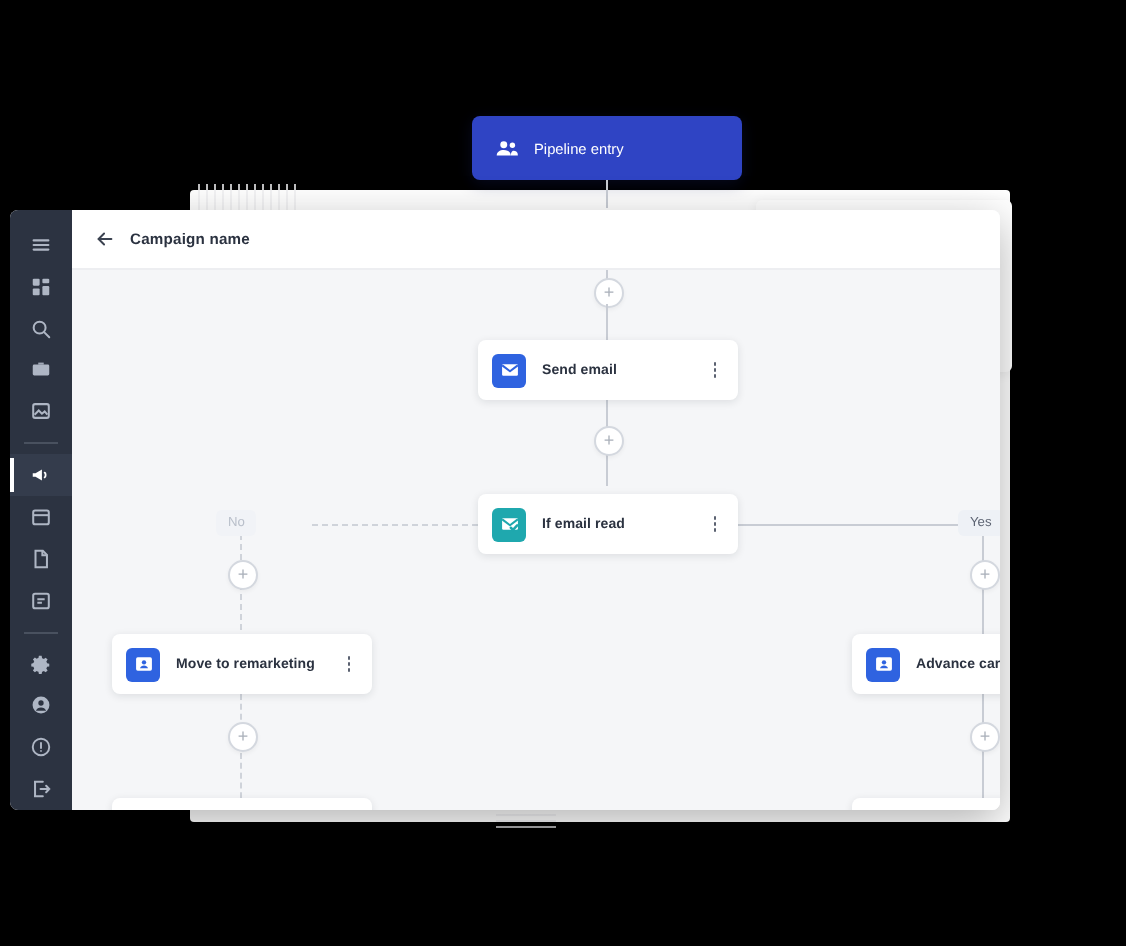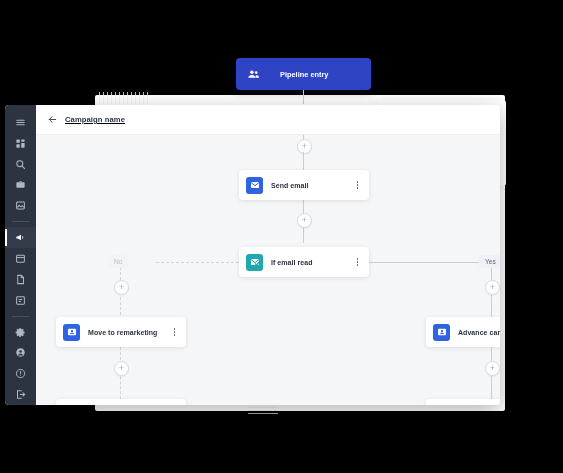--- a/index.html
+++ b/index.html
@@ -34,21 +34,21 @@
     position:absolute;left:248px;top:402px;width:30px;height:12px;
     background:repeating-linear-gradient(0deg,#eeeef1 0 1px,transparent 1px 3px);
     opacity:.7;
   }
 
   
   .app{
     position:absolute;left:5px;top:105px;width:495px;height:300px;
     border-radius:4px;overflow:hidden;
     box-shadow:0 6px 22px rgba(0,0,0,.30);
-    display:flex;background:#f5f6f8;text-decoration:underline;
+    display:flex;background:#f5f6f8;
   }
   .sidebar{
     width:31px;background:#2c3341;flex:0 0 31px;
     display:flex;flex-direction:column;align-items:center;
     padding-top:7px;box-sizing:border-box;
   }
   .nav-item{
     width:31px;height:21px;display:flex;align-items:center;justify-content:center;
     position:relative;color:#aeb6c4;
   }
@@ -94,21 +94,21 @@
   }
   .kebab i{width:1.7px;height:1.7px;border-radius:50%;background:#5a6170;display:block;}
 
   .node-entry{
     position:absolute;background:#2f44c4;border-radius:4px;height:32px;
     display:flex;align-items:center;padding:0 10px;box-sizing:border-box;
     box-shadow:0 2px 8px rgba(20,30,90,.35);
   }
   .node-entry .ico{width:15px;height:15px;flex:0 0 15px;display:flex;align-items:center;justify-content:center;}
   .node-entry .ico svg{width:13px;height:13px;display:block;color:#fff;}
-  .node-entry .lbl{font-size:7.4px;color:#ffffff;font-weight:700;margin-left:19px;white-space:nowrap;}
+  .node-entry .lbl{font-size:7.4px;color:#ffffff;font-weight:400;margin-left:6px;white-space:nowrap;}
 
   .ico-blue{background:#2f63e0;color:#fff;}
   .ico-teal{background:#1fa8ae;color:#fff;}
 
   
   .vline{position:absolute;width:1px;background:#c8ccd4;}
   .hline{position:absolute;height:1px;background:#c8ccd4;}
   .dline{position:absolute;height:0;border-top:1px dashed #cfd3da;}
   .dvline{position:absolute;width:0;border-left:1px dashed #cfd3da;}
   .plus{

